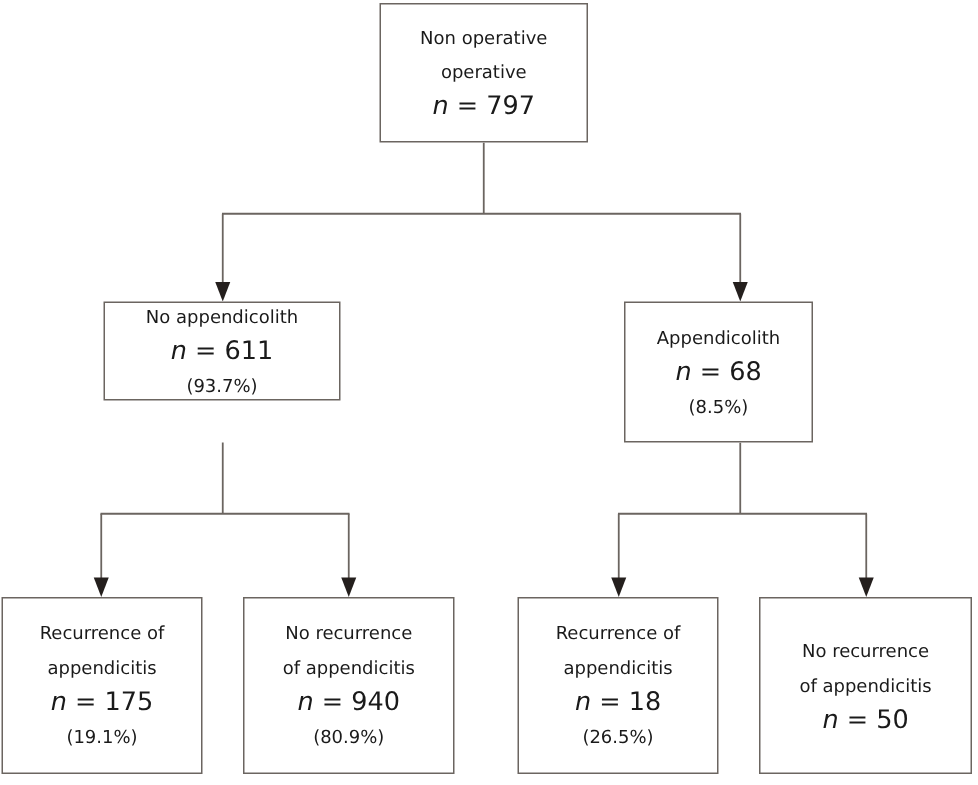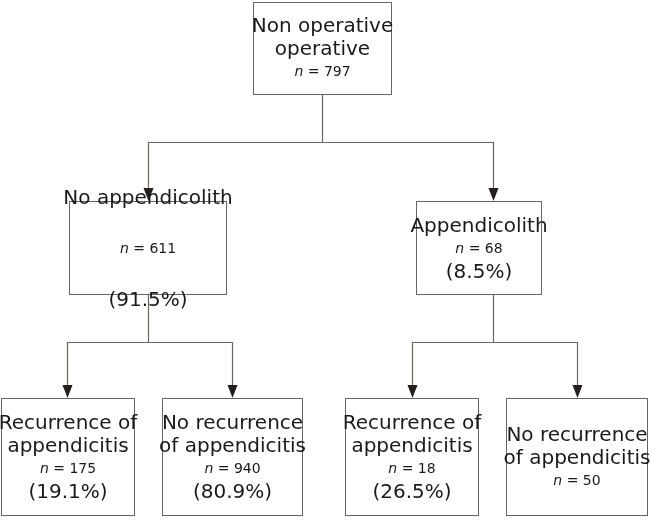--- a/index.html
+++ b/index.html
@@ -24,27 +24,27 @@
     border: 1px solid #6b6560;
     background: #ffffff;
     display: flex;
     flex-direction: column;
     align-items: center;
     justify-content: center;
     text-align: center;
   }
   .node-line {
     display: block;
-    font-size: 20px;
+    font-size: 12px;
     line-height: 23px;
     color: #1a1a1a;
     white-space: nowrap;
   }
   .node-line.stat {
-    font-size: 14px;
+    font-size: 17px;
   }
   .node-line.stat .ital {
     font-style: italic;
   }
   
   #connectors {
     position: absolute;
     left: 0;
     top: 0;
     width: 652px;
@@ -90,24 +90,24 @@
     <line x1="577.5" y1="342.5" x2="577.5" y2="390"></line>
     <polygon points="577.5,398 572.5,385 582.5,385"></polygon>
   </svg>
 
   <div class="node" style="left:253px; top:2px; width:139px; height:93px;">
     <span class="node-line">Non operative</span>
     <span class="node-line">operative</span>
     <span class="node-line stat"><span class="ital">n</span>&nbsp;<span>= 797</span></span>
   </div>
 
-  <div class="node" style="left:69px; top:201px; width:158px; height:94px;gap:28px;">
+  <div class="node" style="left:69px; top:201px; width:158px; height:66px;">
     <span class="node-line">No appendicolith</span>
     <span class="node-line stat"><span class="ital">n</span>&nbsp;<span>= 611</span></span>
-    <span class="node-line">(91.5%)</span>
+    <span class="node-line">(93.7%)</span>
   </div>
 
   <div class="node" style="left:416px; top:201px; width:126px; height:94px;">
     <span class="node-line">Appendicolith</span>
     <span class="node-line stat"><span class="ital">n</span>&nbsp;<span>= 68</span></span>
     <span class="node-line">(8.5%)</span>
   </div>
 
   <div class="node" style="left:1px; top:398px; width:134px; height:118px;">
     <span class="node-line">Recurrence of</span>

